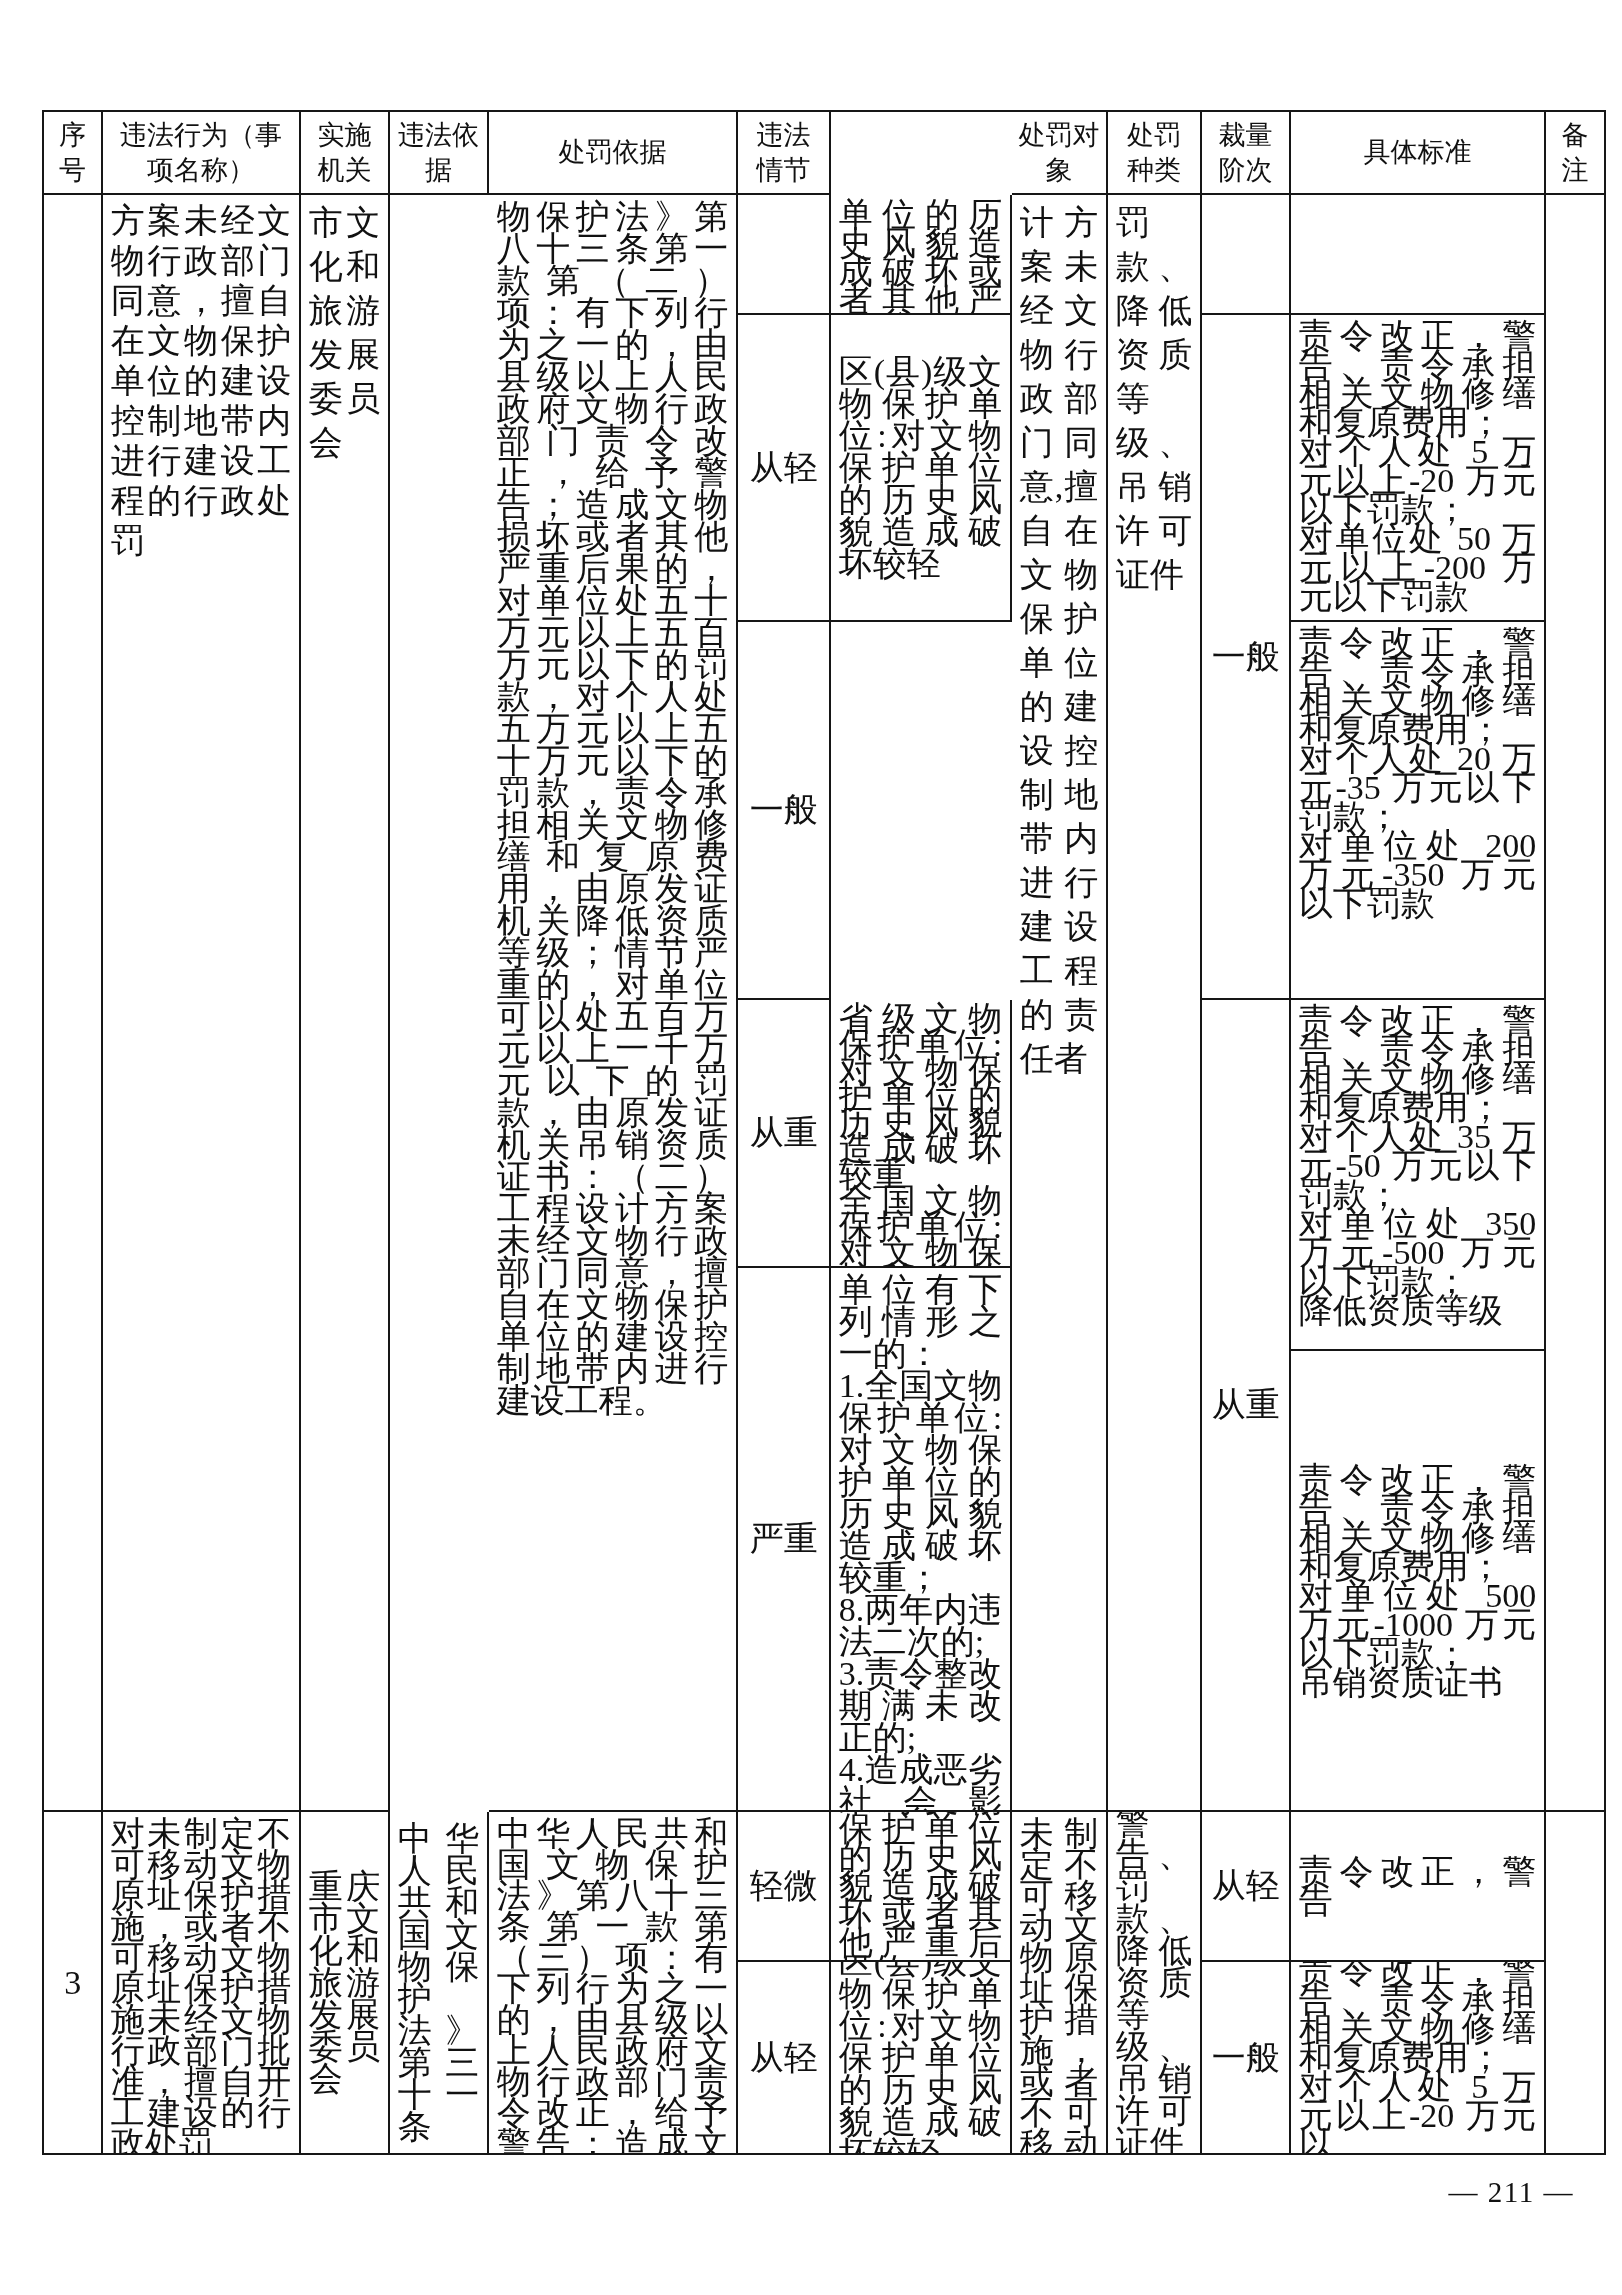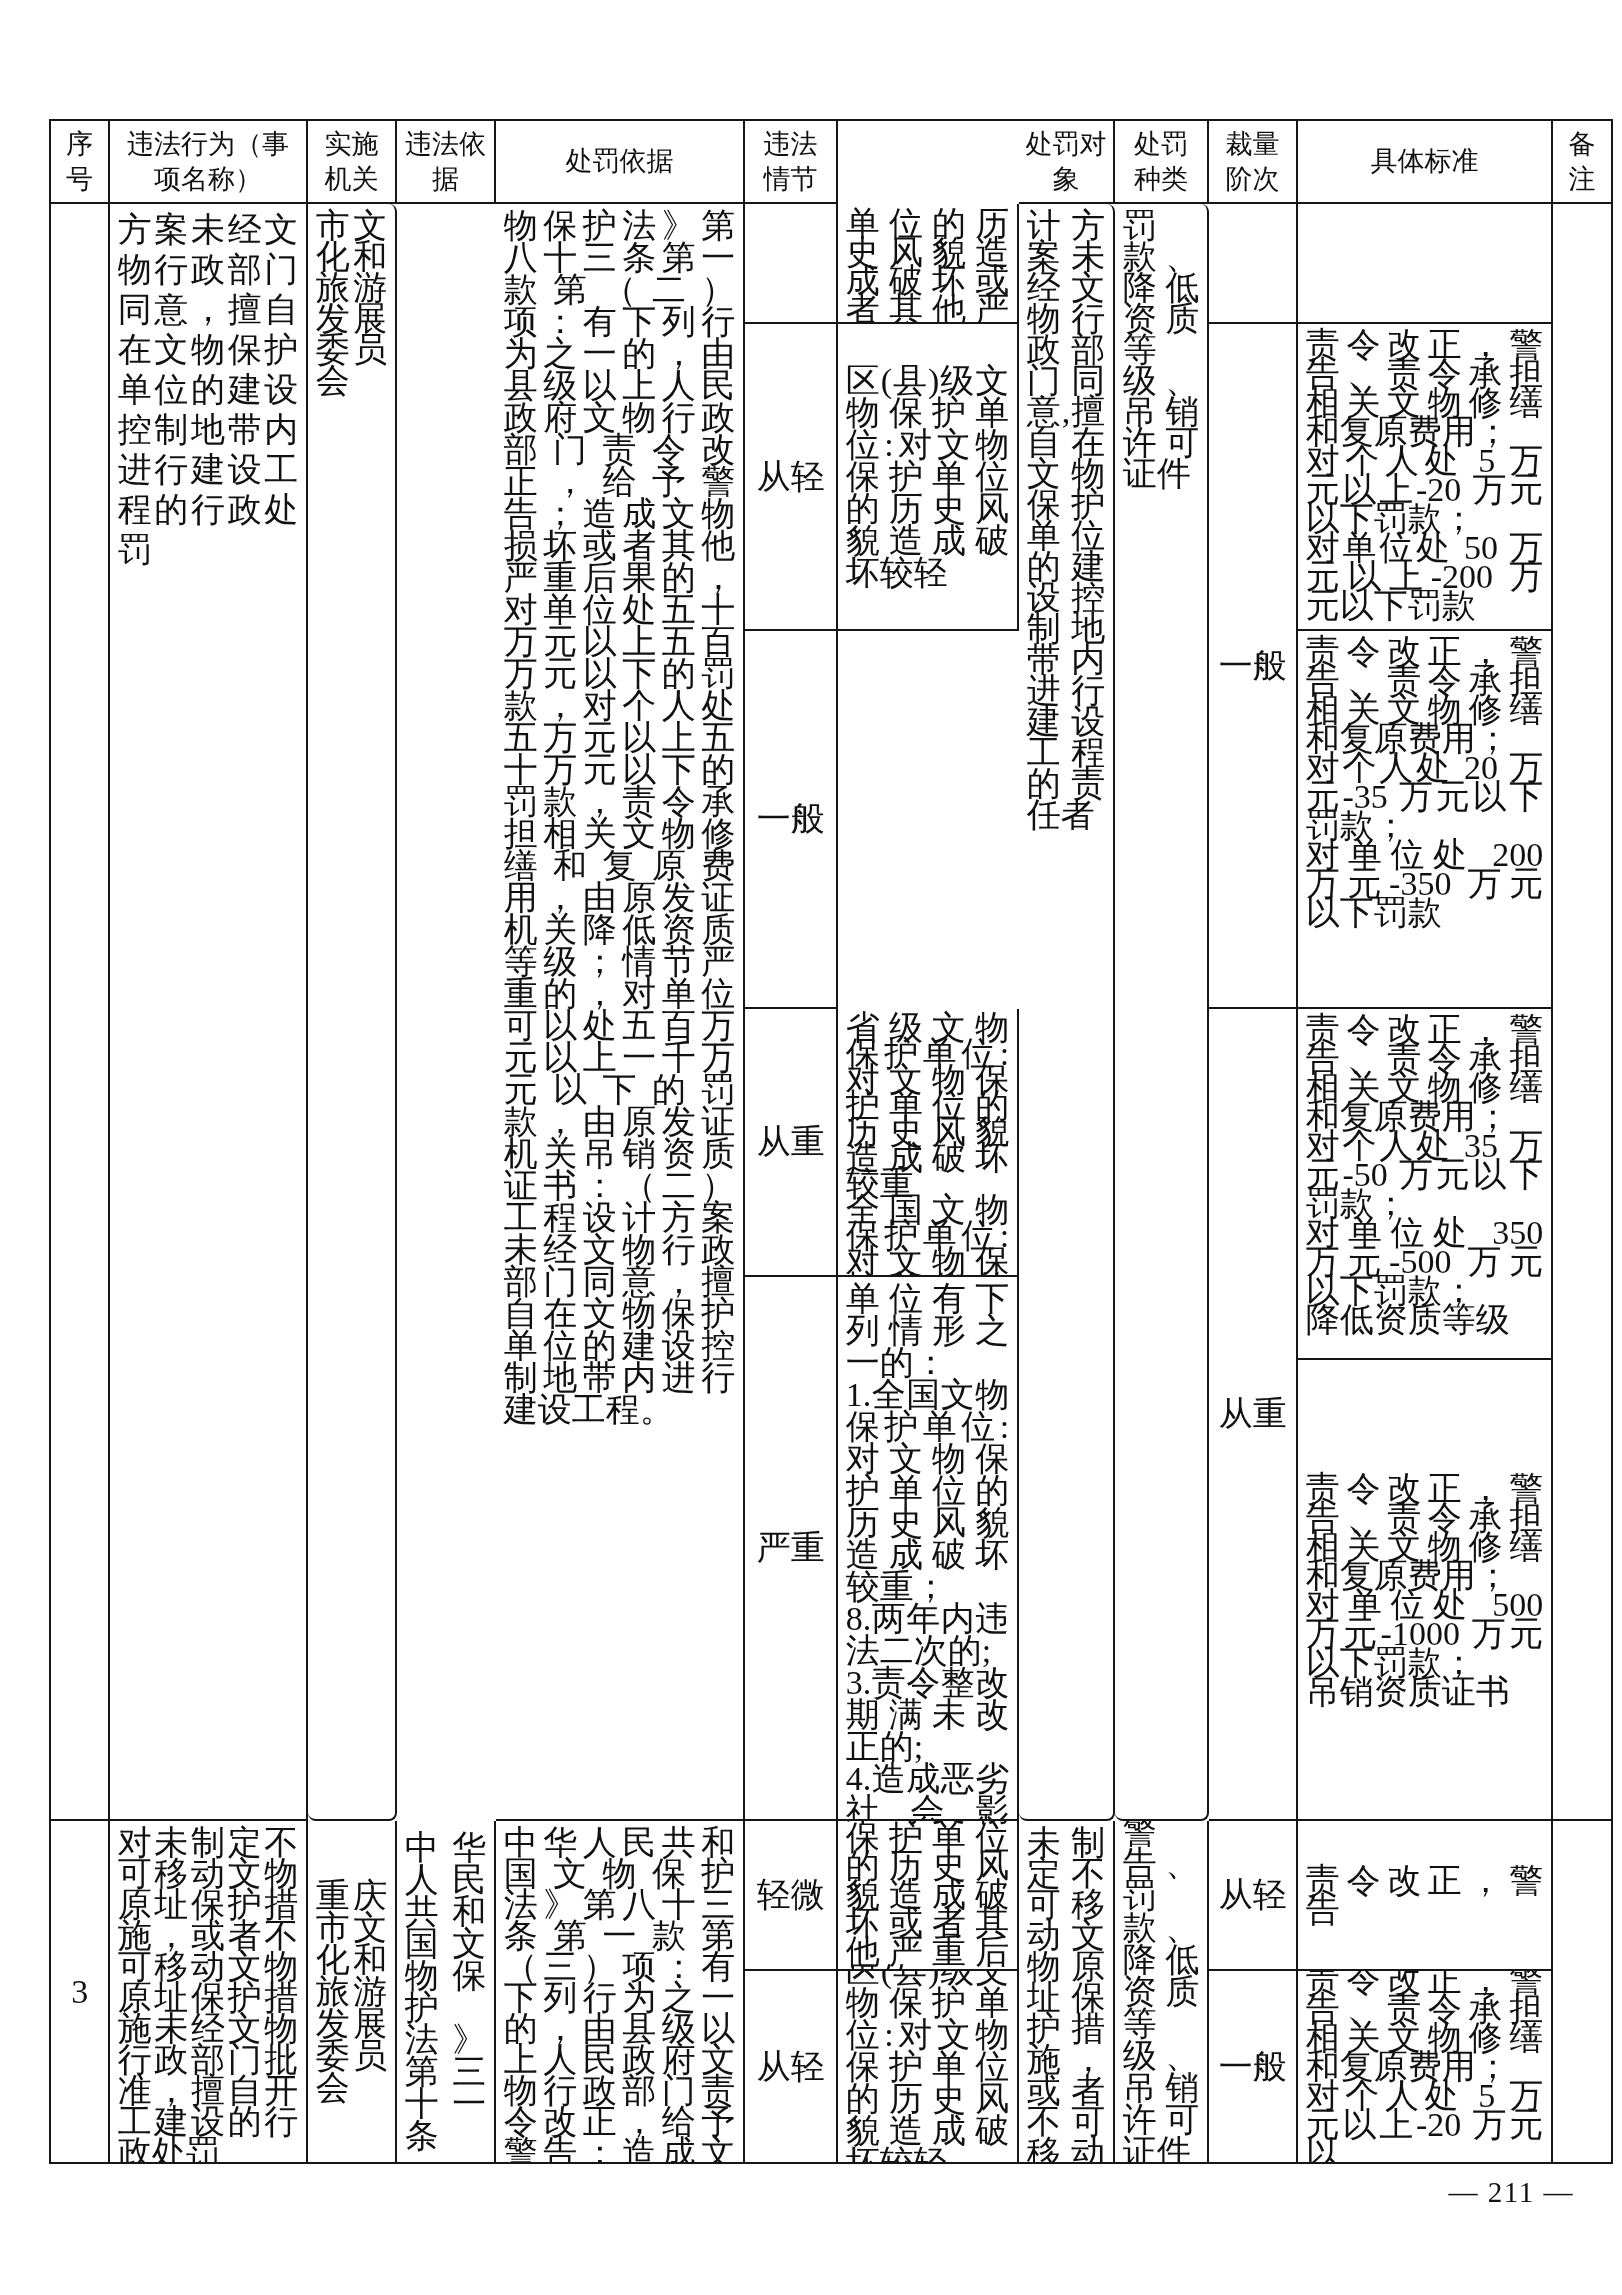--- a/index.html
+++ b/index.html
@@ -5,49 +5,48 @@
   html,body { margin:0; padding:0; background:#e8e8e8; }
   .page {
     position:relative;
     width:1623px; height:2295px;
     background:#ffffff;
     font-family:"Liberation Serif","DejaVu Serif",serif;
     color:#111111;
     overflow:hidden;
   }
   .doc-table {
-    position:absolute; left:49px; top:110px;
+    position:absolute; left:42px; top:110px;
     display:grid;
     grid-template-columns:59px 198px 89px 99px 249px 93px 181px 96px 94px 89px 255px 60px;
     grid-template-rows:83px 120px 307px 378px 268px 83px 461px 150px 193px;
     border-top:2.3px solid #161616;
     border-left:2.3px solid #161616;
     box-sizing:border-box;
-    margin-top:9px;
   }
   .cell {
     border-right:2.3px solid #161616;
     border-bottom:2.3px solid #161616;
     box-sizing:border-box;
     padding:6.2px 7.7px;
     font-size:34px;
     line-height:34px;
     text-align:justify;
     white-space:pre-line;
     overflow:hidden;
   }
   .hd {
     display:flex; align-items:center; justify-content:center;
     text-align:center; font-size:27px; line-height:35px;
     white-space:normal; padding:3.1px 6.2px;
   }
   .vc { display:flex; flex-direction:column; justify-content:center; }
   .cc { text-align:center;padding-left:8px; }
   .lh52 { line-height:40px; }
-  .lh50 { line-height:31px;border-radius:8px; }
+  .lh50 { line-height:44px; }
   .lh42 { line-height:32px; }
   .lh40 { line-height:31px; }
   .lh38 { line-height:29px; }
   .lh37 { line-height:28.5px; }
   .lh34 { line-height:26px; }
   .footer {
     position:absolute; top:2177px; right:49px;
     font-size:29px; line-height:31px; letter-spacing:1.5px;
     color:#111111;
   }

